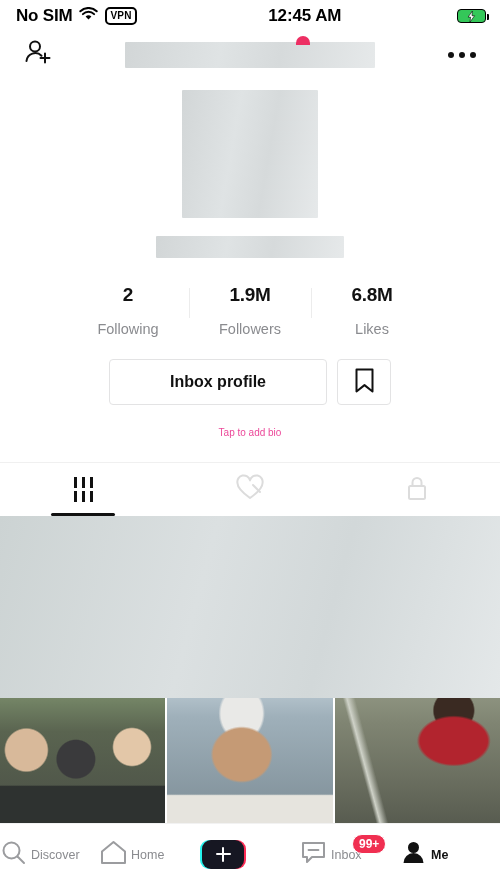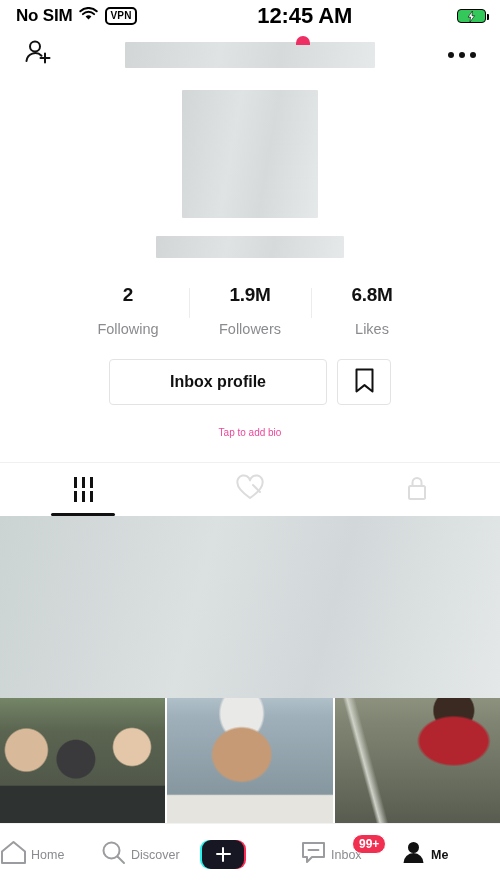--- a/index.html
+++ b/index.html
@@ -19,21 +19,21 @@
     padding:0 14px 0 16px;
     font-size:17px; font-weight:700; color:#000; letter-spacing:-0.2px;
   }
   .sb-left { display:flex; align-items:center; gap:7px; }
   .sb-carrier { font-size:17px; font-weight:600; }
   .vpn-badge {
     border:2px solid #000; border-radius:5px;
     font-size:10px; font-weight:700; line-height:1;
     padding:2px 3px; letter-spacing:0.2px;
   }
-  .sb-center { font-size:22px; font-weight:600; letter-spacing:-0.1px;margin-left:16px; }
+  .sb-center { font-size:17px; font-weight:600; letter-spacing:-0.1px;margin-left:16px; }
   .sb-right { display:flex; align-items:center; }
   .battery {
     position:relative; width:29px; height:14px;
     border:1.5px solid #000; border-radius:4px;
     display:flex; align-items:center; justify-content:center;
     background:#34C759;
   }
   .battery::after {
     content:""; position:absolute; right:-4px; top:4px;
     width:2px; height:6px; background:#000; border-radius:0 1px 1px 0;
@@ -347,34 +347,34 @@
     </div>
     <div class="cell sc-crowd"></div>
     <div class="cell sc-person"></div>
     <div class="cell sc-road"></div>
   </div>
 
   <div class="bottomnav">
     <div class="nav-item">
       <span>
         <svg width="27" height="25" viewBox="0 0 27 25">
-          <path d="M2 11.5 L13.5 2 L25 11.5 V23 H2 Z" stroke="#9b9c9f" stroke-width="2" fill="none" stroke-linejoin="round"></path>
-        </svg>
-      </span>
-      <span class="nav-label">Home</span>
-    </div>
-
-    <div class="nav-item">
-      <span>
-        <svg width="27" height="25" viewBox="0 0 27 25">
           <circle cx="11.5" cy="10.5" r="8" stroke="#9b9c9f" stroke-width="2" fill="none"></circle>
           <path d="M17.5 16.5 L24 23" stroke="#9b9c9f" stroke-width="2" stroke-linecap="round"></path>
         </svg>
       </span>
       <span class="nav-label">Discover</span>
+    </div>
+
+    <div class="nav-item">
+      <span>
+        <svg width="27" height="25" viewBox="0 0 27 25">
+          <path d="M2 11.5 L13.5 2 L25 11.5 V23 H2 Z" stroke="#9b9c9f" stroke-width="2" fill="none" stroke-linejoin="round"></path>
+        </svg>
+      </span>
+      <span class="nav-label">Home</span>
     </div>
 
     <div class="nav-item">
       <span class="create">
         <span class="lay cyan"></span>
         <span class="lay pink"></span>
         <span class="lay blk">
           <span class="plus-h"></span>
             <span class="plus-v"></span>
         </span>

